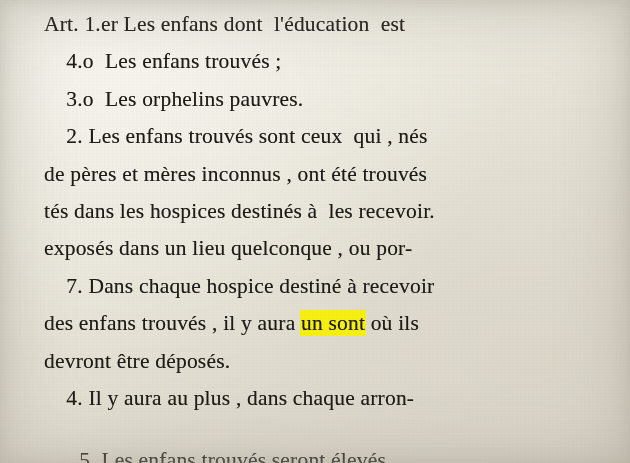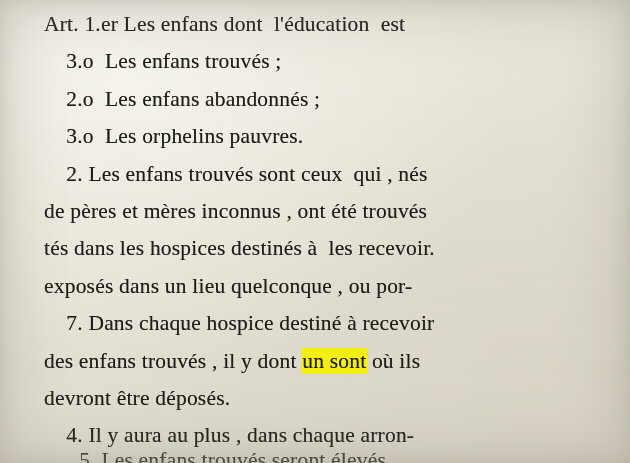--- a/index.html
+++ b/index.html
@@ -76,29 +76,28 @@
     opacity: 0.9;
   }
 </style>
 </head>
 <body>
 
 <div id="page">
 
   <div id="text-column">
     <div class="line">Art. 1.er Les enfans dont  l'éducation  est</div>
-    <div class="line">    3.o  Les enfans trouvés ;</div>
-    <div class="line">    2.o  Les enfans abandonnés ;</div>
+    <div class="line">    4.o  Les enfans trouvés ;</div>
     <div class="line">    3.o  Les orphelins pauvres.</div>
     <div class="line">    2. Les enfans trouvés sont ceux  qui , nés</div>
     <div class="line">de pères et mères inconnus , ont été trouvés</div>
     <div class="line">tés dans les hospices destinés à  les recevoir.</div>
     <div class="line">exposés dans un lieu quelconque , ou por-</div>
     <div class="line">    7. Dans chaque hospice destiné à recevoir</div>
-    <div class="line"><span>des enfans trouvés , il y dont </span><span class="hl">un sont</span><span> où ils</span></div>
+    <div class="line"><span>des enfans trouvés , il y aura </span><span class="hl">un sont</span><span> où ils</span></div>
     <div class="line">devront être déposés.</div>
     <div class="line">    4. Il y aura au plus , dans chaque arron-</div>
 
   </div>
 
   <div class="clipped">
     <div class="line">    5. Les enfans trouvés seront élevés</div>
   </div>
 
   <div id="grain"></div>

